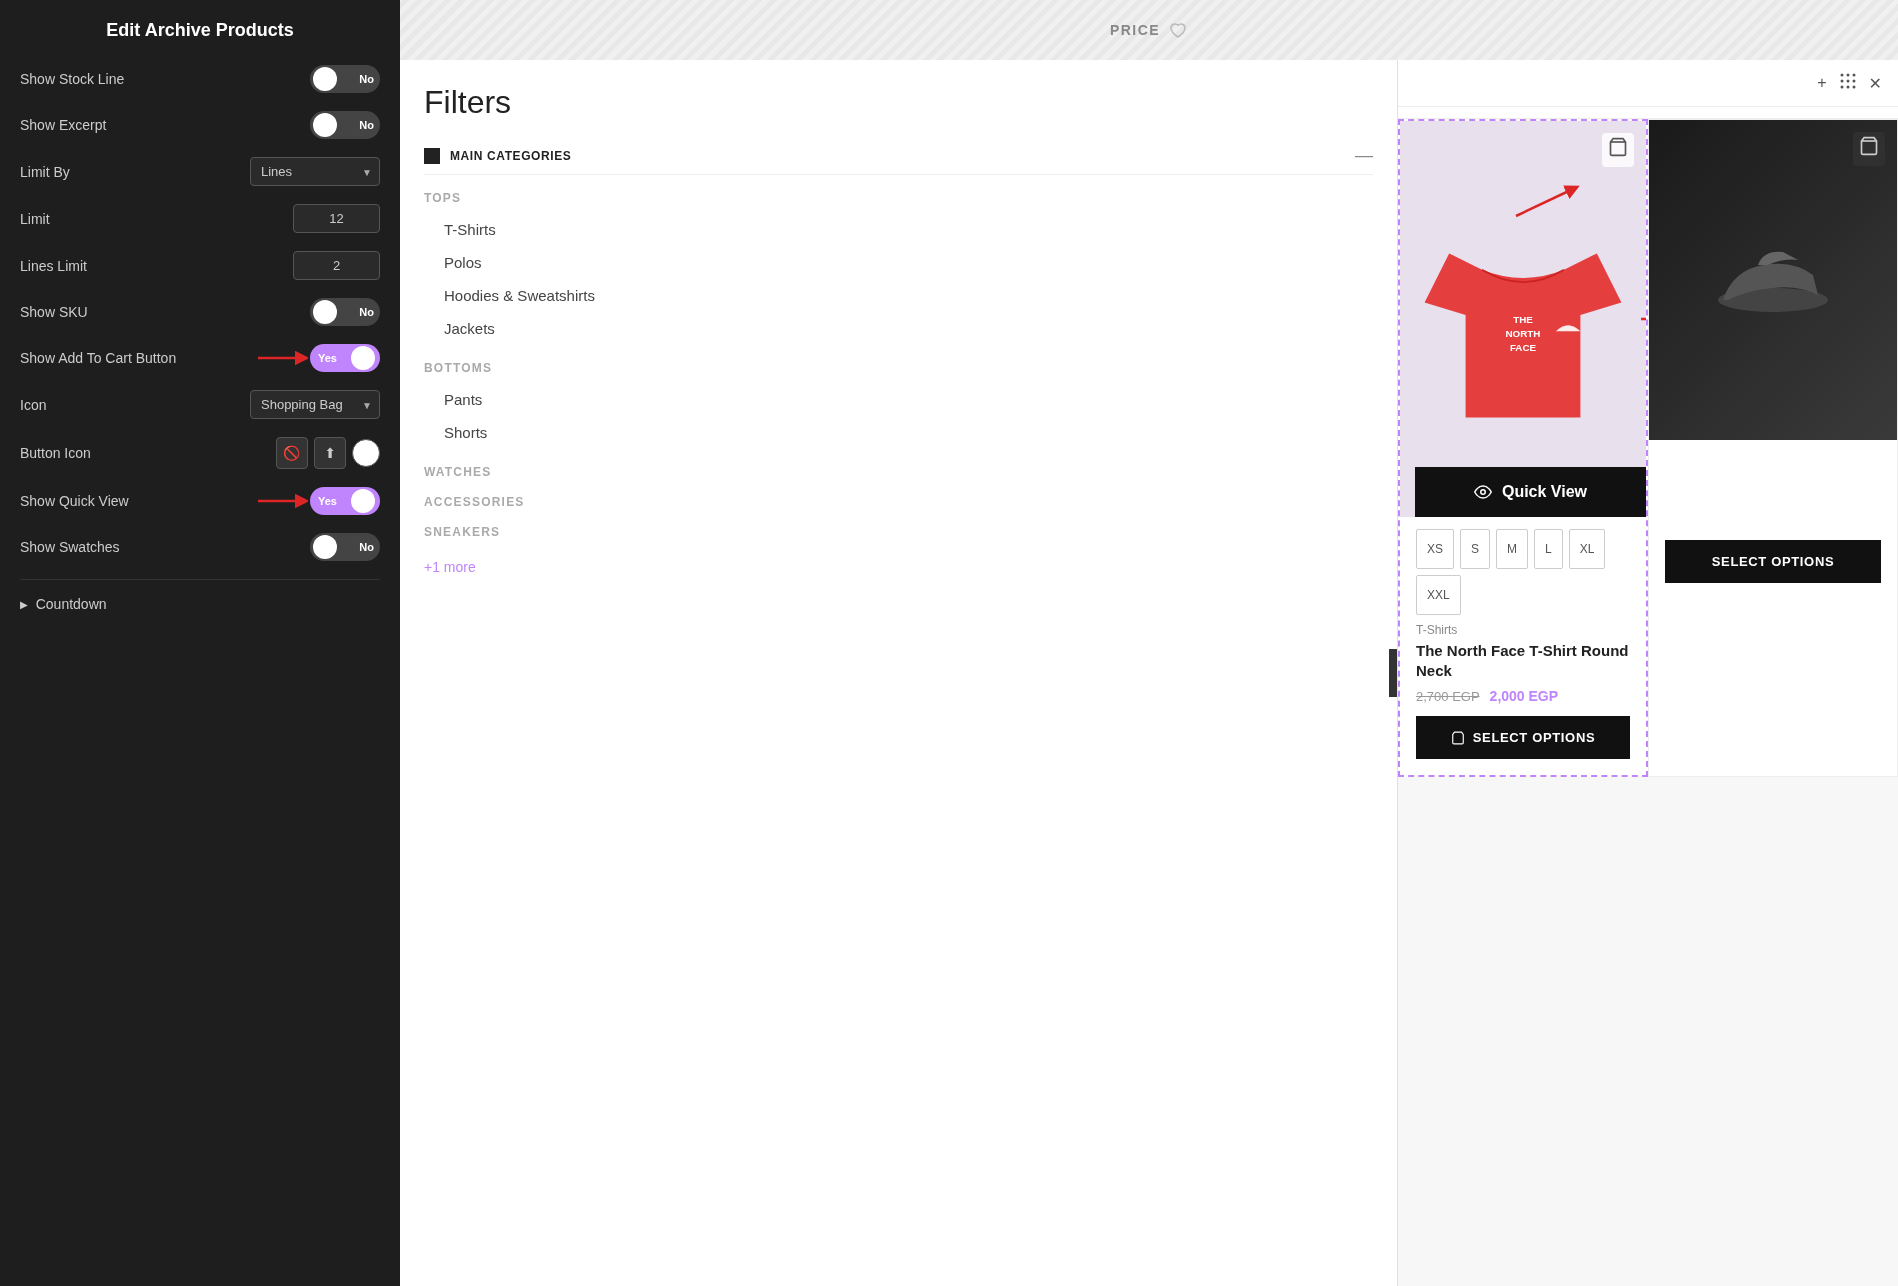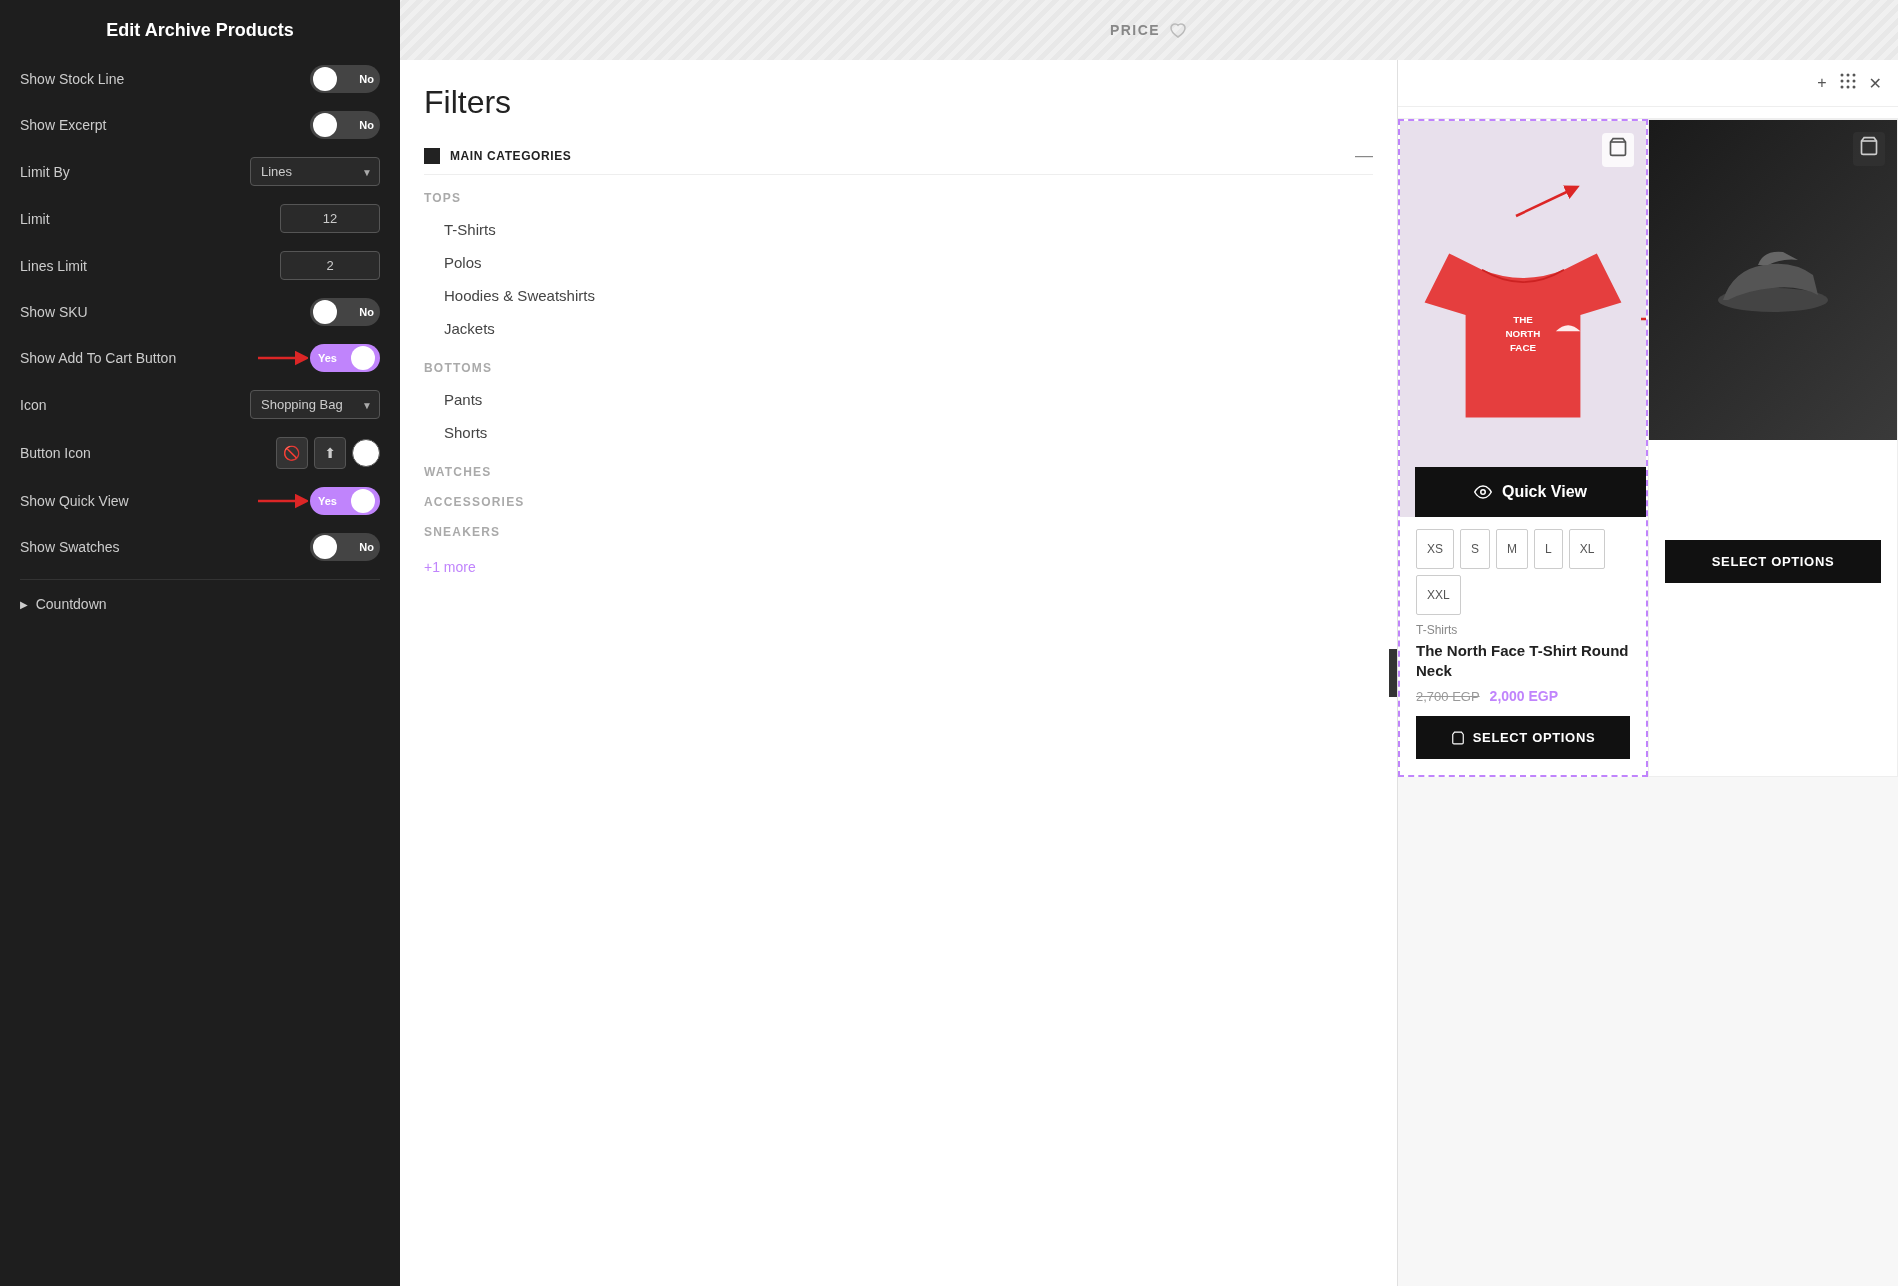--- a/index.html
+++ b/index.html
@@ -89,21 +89,21 @@
       color: #aaa;
       pointer-events: none;
     }
     .input-field {
       background: #2a2a2a;
       border: 1px solid #555;
       color: #ccc;
       padding: 6px 10px;
       border-radius: 4px;
       font-size: 13px;
-      width: 100px;
+      width: 87px;
       text-align: center;
     }
     .hint-text {
       font-size: 11px;
       color: #888;
       font-style: italic;
       margin-bottom: 16px;
       line-height: 1.4;
     }
     .icon-buttons-row {

